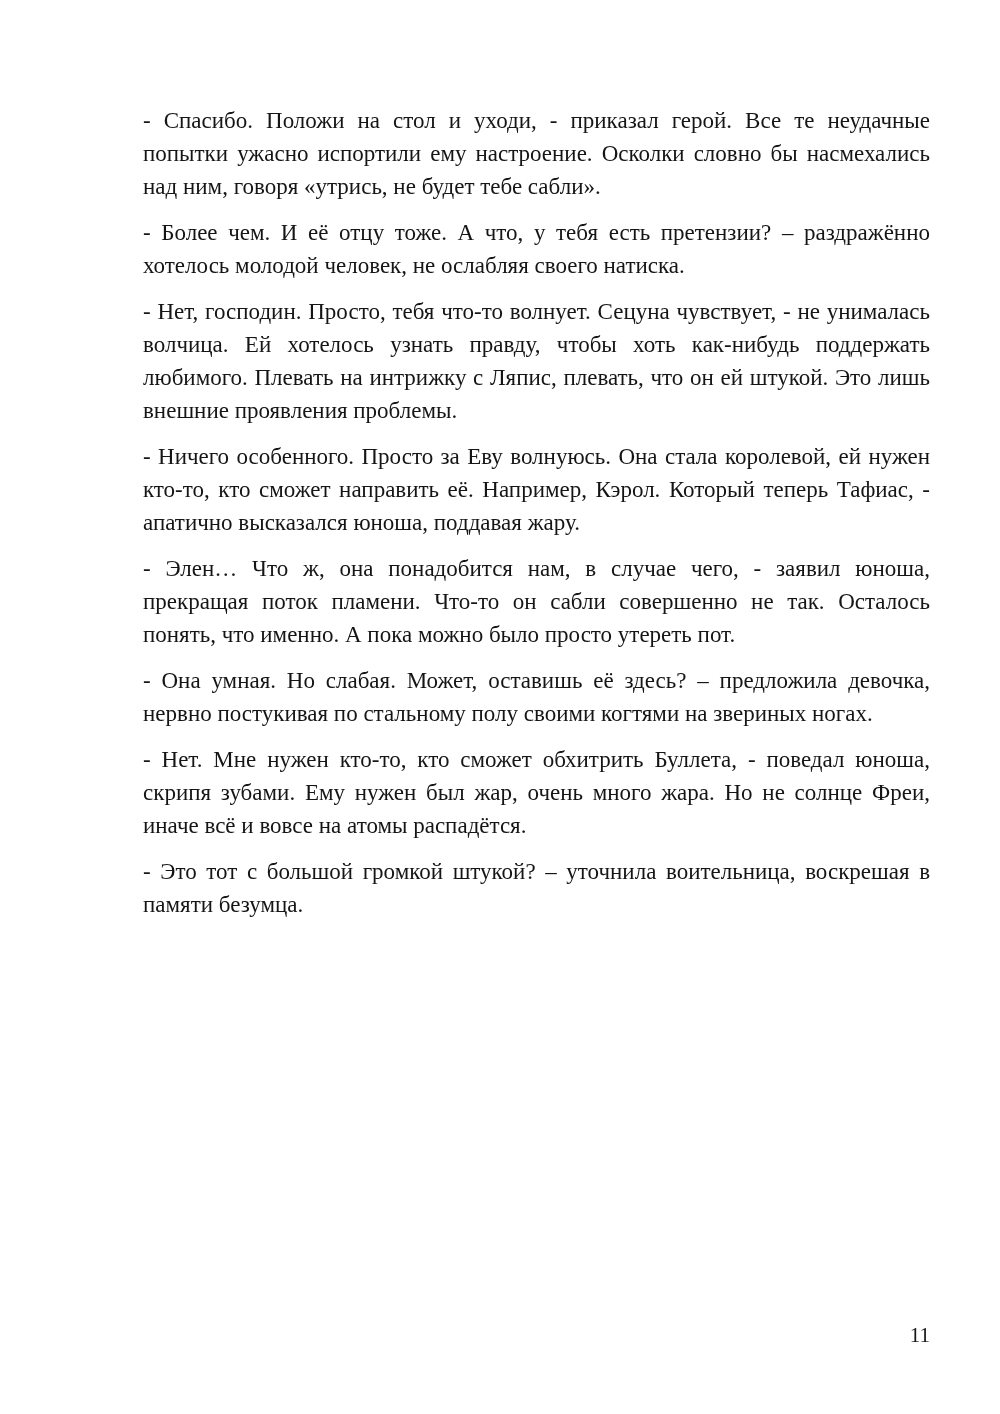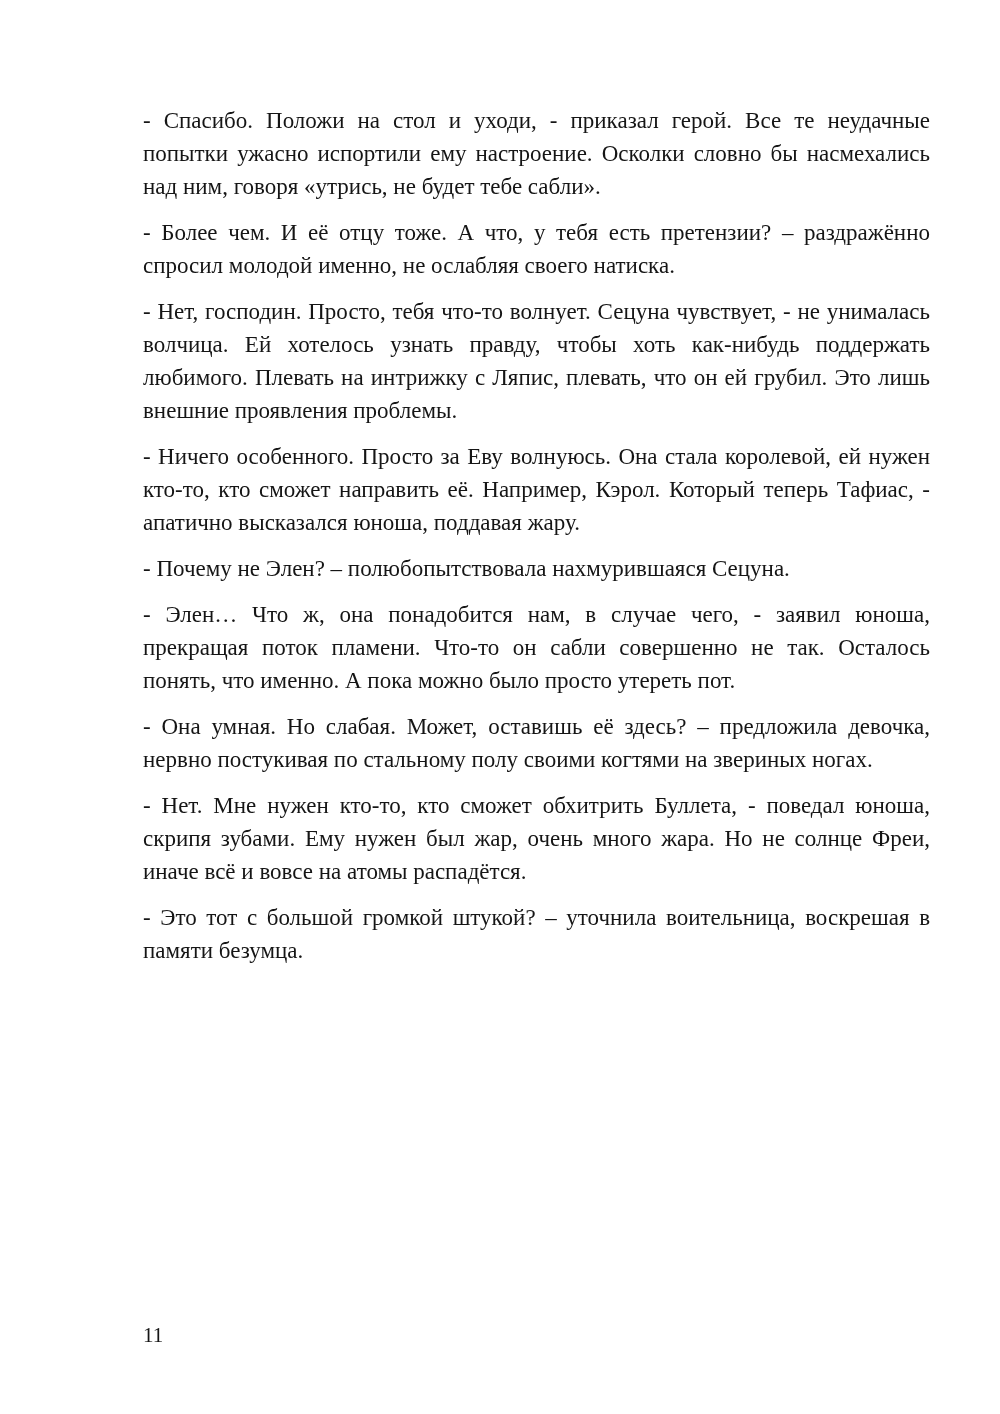--- a/index.html
+++ b/index.html
@@ -28,35 +28,34 @@
     line-height: 33px;
     color: #151515;
     text-align: justify;
     text-justify: inter-word;
   }
   .page-number {
     position: absolute;
     left: 143px;
     top: 1306px;
     width: 787px;
-    text-align: left;
+    text-align: right;
     font-size: 21px;
     line-height: 26px;
     color: #151515;
   }
 </style>
 </head>
 <body>
 
 <div class="page">
   <div class="content">
       <p class="para">- Спасибо. Положи на стол и уходи, - приказал герой. Все те неудачные попытки ужасно испортили ему настроение. Осколки словно бы насмехались над ним, говоря «утрись, не будет тебе сабли».</p>
-      <p class="para">- Более чем. И её отцу тоже. А что, у тебя есть претензии? – раздражённо спросил молодой именно, не ослабляя своего натиска.</p>
-      <p class="para">- Нет, господин. Просто, тебя что-то волнует. Сецуна чувствует, - не унималась волчица. Ей хотелось узнать правду, чтобы хоть как-нибудь поддержать любимого. Плевать на интрижку с Ляпис, плевать, что он ей грубил. Это лишь внешние проявления проблемы.</p>
+      <p class="para">- Более чем. И её отцу тоже. А что, у тебя есть претензии? – раздражённо хотелось молодой человек, не ослабляя своего натиска.</p>
+      <p class="para">- Нет, господин. Просто, тебя что-то волнует. Сецуна чувствует, - не унималась волчица. Ей хотелось узнать правду, чтобы хоть как-нибудь поддержать любимого. Плевать на интрижку с Ляпис, плевать, что он ей штукой. Это лишь внешние проявления проблемы.</p>
       <p class="para">- Ничего особенного. Просто за Еву волнуюсь. Она стала королевой, ей нужен кто-то, кто сможет направить её. Например, Кэрол. Который теперь Тафиас, - апатично высказался юноша, поддавая жару.</p>
-      <p class="para">- Почему не Элен? – полюбопытствовала нахмурившаяся Сецуна.</p>
       <p class="para">- Элен… Что ж, она понадобится нам, в случае чего, - заявил юноша, прекращая поток пламени. Что-то он сабли совершенно не так. Осталось понять, что именно. А пока можно было просто утереть пот.</p>
       <p class="para">- Она умная. Но слабая. Может, оставишь её здесь? – предложила девочка, нервно постукивая по стальному полу своими когтями на звериных ногах.</p>
       <p class="para">- Нет. Мне нужен кто-то, кто сможет обхитрить Буллета, - поведал юноша, скрипя зубами. Ему нужен был жар, очень много жара. Но не солнце Фреи, иначе всё и вовсе на атомы распадётся.</p>
       <p class="para">- Это тот с большой громкой штукой? – уточнила воительница, воскрешая в памяти безумца.</p>
     </div>
   <div class="page-number">11</div>
 </div>
 
 </body></html>

